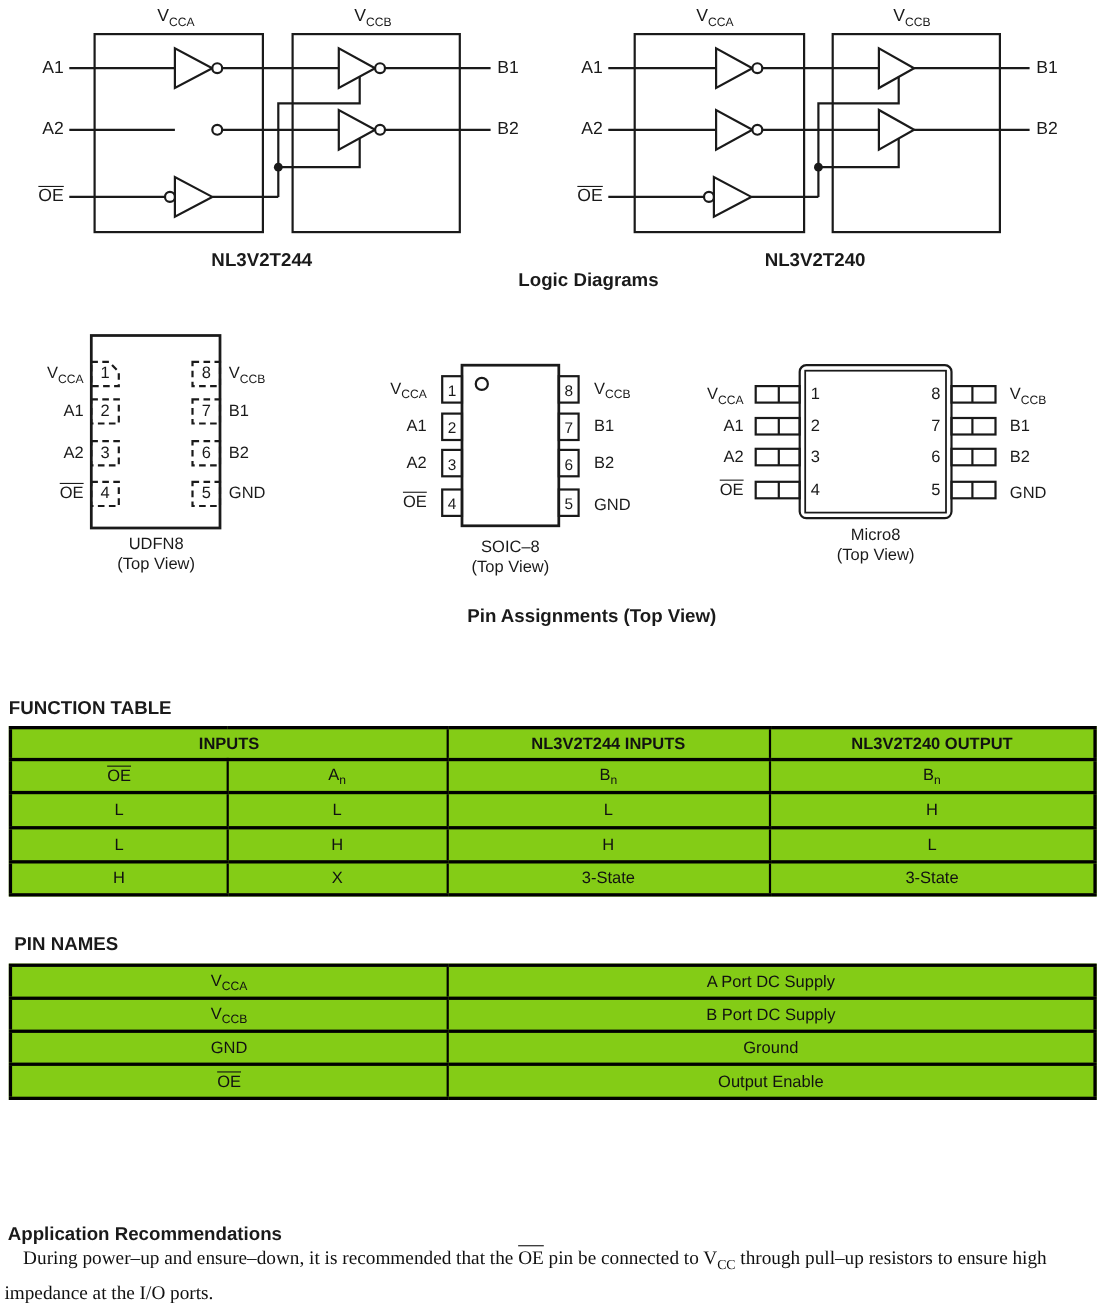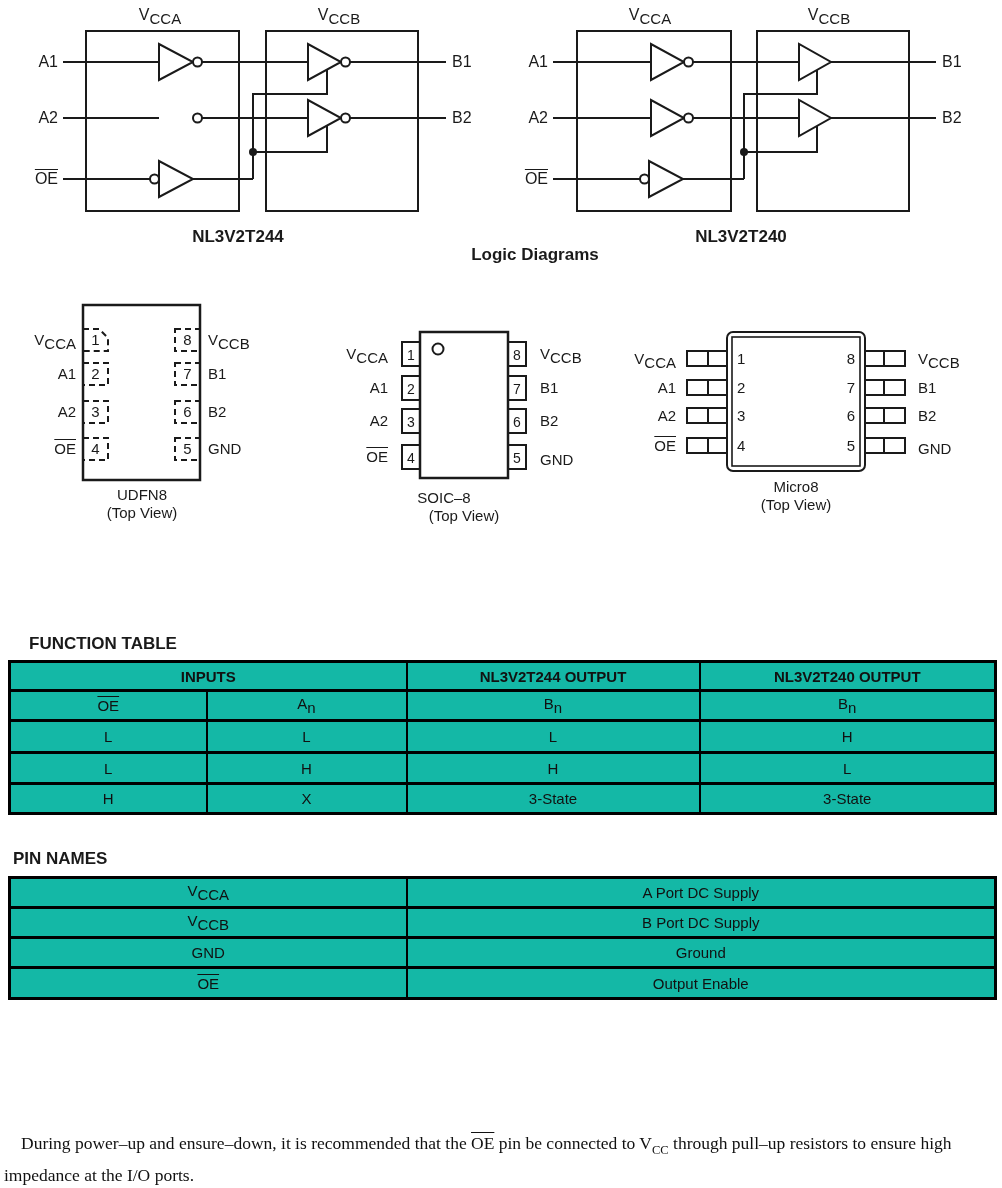--- a/index.html
+++ b/index.html
@@ -8,22 +8,22 @@
   .art{position:absolute;left:0;top:0;}
   .lbl{position:absolute;font-family:"Liberation Sans",sans-serif;font-size:16px;line-height:20px;
        color:#1a1a1a;white-space:nowrap;}
   .s15{font-size:15px;}
   .s14{font-size:14px;}
   .s17{font-size:17px;line-height:22px;}
   .bold{font-weight:700;}
   .ctr{text-align:center;}
   .rt{text-align:right;}
   .ov{text-decoration:overline;}
-  sub.ss{font-size:15px;}
-  .tbl{position:absolute;border-collapse:collapse;table-layout:fixed;background:#14b8a6;
+  sub.ss{font-size:11px;}
+  .tbl{position:absolute;border-collapse:collapse;table-layout:fixed;background:#84cc16;
        font-family:"Liberation Sans",sans-serif;font-size:15px;color:#111;border:3px solid #000;}
   .tbl th,.tbl td{border-left:2px solid #000;border-right:2px solid #000;
        border-top:3px solid #000;border-bottom:3px solid #000;
        text-align:center;vertical-align:middle;padding:0;font-size:15px;}
   .tbl th{font-weight:700;}
   .apara{position:absolute;font-family:"Liberation Serif",serif;font-size:17.5px;line-height:25px;
          color:#111;text-indent:17px;}
   .apara sub{font-size:12.5px;}
 </style>
 </head>
@@ -181,21 +181,21 @@
   <div class="lbl s14 ctr" style="left:402px;top:412px;width:18px">3</div>
   <div class="lbl s14 ctr" style="left:402px;top:448px;width:18px">4</div>
   <div class="lbl s14 ctr" style="left:508px;top:345px;width:18px">8</div>
   <div class="lbl s14 ctr" style="left:508px;top:379px;width:18px">7</div>
   <div class="lbl s14 ctr" style="left:508px;top:412px;width:18px">6</div>
   <div class="lbl s14 ctr" style="left:508px;top:448px;width:18px">5</div>
   <div class="lbl s15" style="left:540px;top:344px"><span>V</span><sub class="ss">CCB</sub></div>
   <div class="lbl s15" style="left:540px;top:378px"><span>B1</span></div>
   <div class="lbl s15" style="left:540px;top:411px"><span>B2</span></div>
   <div class="lbl s15" style="left:540px;top:450px"><span>GND</span></div>
-  <div class="lbl s15 ctr" style="left:384px;top:488px;width:120px">SOIC–8</div>
+  <div class="lbl s15 ctr" style="left:404px;top:488px;width:120px">SOIC–8</div>
   <div class="lbl s15 ctr" style="left:404px;top:506px;width:120px">(Top View)</div>
 
   <div class="lbl s15 rt" style="left:606px;top:349px;width:70px"><span>V</span><sub class="ss">CCA</sub></div>
   <div class="lbl s15 rt" style="left:606px;top:378px;width:70px"><span>A1</span></div>
   <div class="lbl s15 rt" style="left:606px;top:406px;width:70px"><span>A2</span></div>
   <div class="lbl s15 rt" style="left:606px;top:436px;width:70px"><span class="ov">OE</span></div>
   <div class="lbl s15" style="left:737px;top:349px;width:22px">1</div>
   <div class="lbl s15" style="left:737px;top:378px;width:22px">2</div>
   <div class="lbl s15" style="left:737px;top:406px;width:22px">3</div>
   <div class="lbl s15" style="left:737px;top:436px;width:22px">4</div>
@@ -203,34 +203,35 @@
   <div class="lbl s15 rt" style="left:833px;top:378px;width:22px">7</div>
   <div class="lbl s15 rt" style="left:833px;top:406px;width:22px">6</div>
   <div class="lbl s15 rt" style="left:833px;top:436px;width:22px">5</div>
   <div class="lbl s15" style="left:918px;top:349px"><span>V</span><sub class="ss">CCB</sub></div>
   <div class="lbl s15" style="left:918px;top:378px"><span>B1</span></div>
   <div class="lbl s15" style="left:918px;top:406px"><span>B2</span></div>
   <div class="lbl s15" style="left:918px;top:439px"><span>GND</span></div>
   <div class="lbl s15 ctr" style="left:736px;top:477px;width:120px">Micro8</div>
   <div class="lbl s15 ctr" style="left:736px;top:495px;width:120px">(Top View)</div>
 
-
-  <div class="lbl bold s17" style="left:29px;top:633px">FUNCTION TABLE</div>
+  <div class="lbl bold s17 ctr" style="left:368px;top:549px;width:340px">Pin Assignments (Top View)</div>
+
+  <div class="lbl bold s17" style="left:8px;top:633px">FUNCTION TABLE</div>
 
   <table class="tbl" style="left:8px;top:660px;width:986px">
     <colgroup>
         <col style="width:197px">
         <col style="width:200px">
         <col style="width:293px">
         <col style="width:296px">
       </colgroup>
     <tbody>
         <tr style="height:29px">
       <th colspan="2">INPUTS</th>
-      <th>NL3V2T244 OUTPUT</th>
+      <th>NL3V2T244 INPUTS</th>
       <th>NL3V2T240 OUTPUT</th>
     </tr>
     <tr style="height:30px">
       <td><span class="ov">OE</span></td>
       <td><span>A</span><sub class="ss">n</sub></td>
       <td><span>B</span><sub class="ss">n</sub></td>
       <td><span>B</span><sub class="ss">n</sub></td>
     </tr>
     <tr style="height:32px">
       <td>L</td>
@@ -273,17 +274,18 @@
       <td><span>GND</span></td>
       <td>Ground</td>
     </tr>
     <tr style="height:31px">
       <td><span class="ov">OE</span></td>
       <td>Output Enable</td>
     </tr>
   </tbody>
     </table>
 
+  <div class="lbl bold s17" style="left:7px;top:1111px">Application Recommendations</div>
   <div class="apara" style="left:4px;top:1131px;width:994px">
     <span>During power–up and ensure–down, it is recommended that the </span><span class="ov">OE</span><span> pin be connected to V</span><sub>CC</sub><span> through pull–up resistors to ensure high impedance at the I/O ports.</span>
   </div>
 
 </div>
 
 </body></html>

